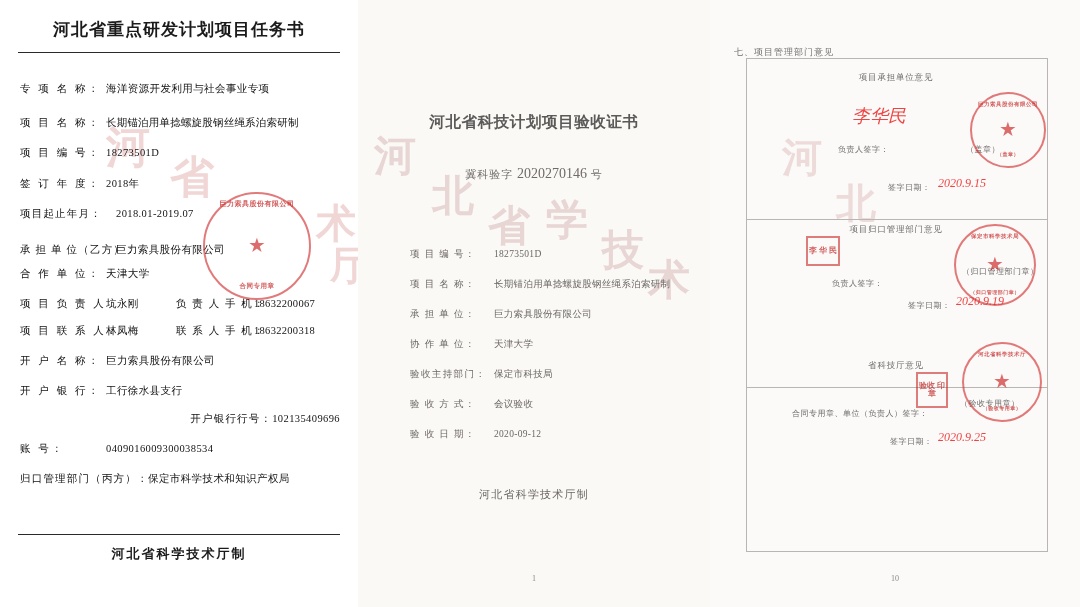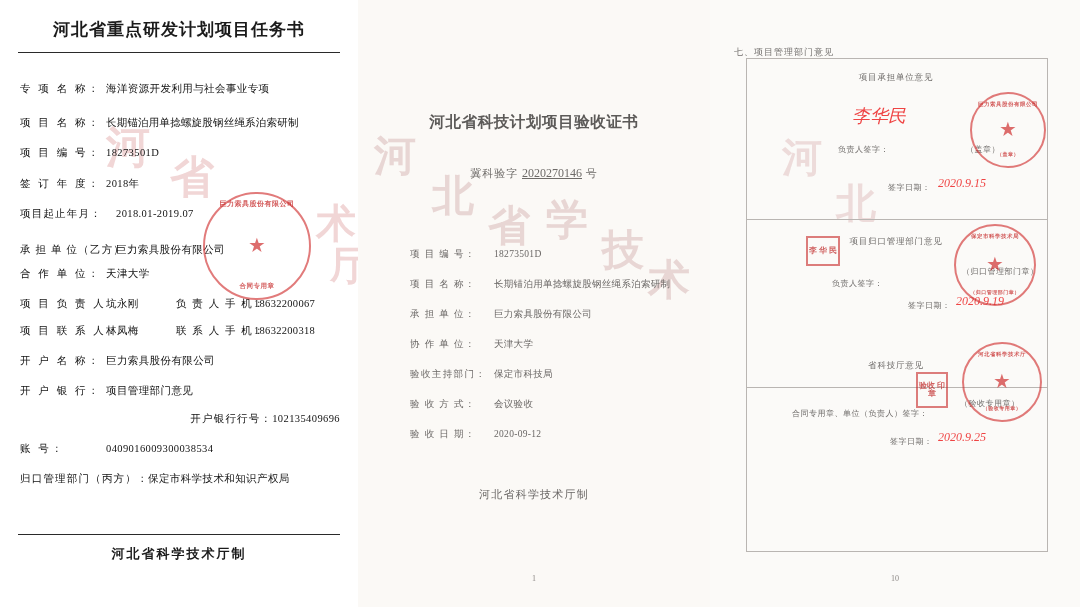--- a/index.html
+++ b/index.html
@@ -122,23 +122,22 @@
     position: absolute;
     left: 0;
     top: 166px;
     width: 352px;
     text-align: center;
     font-size: 11px;
     color: #6e6b68;
     letter-spacing: 1px;
   }
   .doc-mid-code .sm {
-    font-size: 12px;
+    font-size: 14px;
     letter-spacing: 0;
-    text-decoration: underline;
   }
   .mfield {
     position: absolute;
     left: 52px;
     font-size: 9.5px;
     color: #6a6765;
     white-space: nowrap;
   }
   .mfield .lbl {
     display: inline-block;
@@ -327,21 +326,21 @@
     <div class="field" style="top:297px;">
       <span class="lbl">项 目 负 责 人：</span><span class="val" style="width:64px;">坑永刚</span><span class="lbl2">负 责 人 手 机：</span><span class="val2">18632200067</span>
     </div>
     <div class="field" style="top:324px;">
       <span class="lbl">项 目 联 系 人：</span><span class="val" style="width:64px;">林凤梅</span><span class="lbl2">联 系 人 手 机：</span><span class="val2">18632200318</span>
     </div>
     <div class="field" style="top:354px;">
       <span class="lbl">开 户 名 称：</span><span class="val">巨力索具股份有限公司</span>
     </div>
     <div class="field" style="top:384px;">
-      <span class="lbl">开 户 银 行：</span><span class="val">项目管理部门意见</span>
+      <span class="lbl">开 户 银 行：</span><span class="val">工行徐水县支行</span>
     </div>
     <div class="field" style="top:412px;text-align:right;">
       <span class="lbl wide">开户银行行号：</span><span class="val">102135409696</span>
     </div>
     <div class="field" style="top:442px;">
       <span class="lbl">账        号：</span><span class="val">0409016009300038534</span>
     </div>
     <div class="field" style="top:472px;">
       <span class="lbl wide" style="width:128px;">归口管理部门（丙方）：</span><span class="val">保定市科学技术和知识产权局</span>
     </div>
@@ -415,21 +414,21 @@
     <div class="cell-sub" style="left:128px; top:144px;">负责人签字：</div>
     <div class="cell-sub" style="left:256px; top:144px;">（盖章）</div>
     <div class="cell-sub" style="left:178px; top:182px;">签字日期：</div>
     <div class="sig" style="left:228px; top:176px; font-size:12px;">2020.9.15</div>
     <div class="stamp" style="left:260px; top:92px; width:76px; height:76px;">
       <span class="arc" style="font-size:5.5px;">巨力索具股份有限公司</span>
       <span class="star">★</span>
       <span class="base" style="font-size:5px;">（盖章）</span>
     </div>
 
-    <div class="cell-title" style="left:36px; top:236px;">项目归口管理部门意见</div>
+    <div class="cell-title" style="left:36px; top:224px;">项目归口管理部门意见</div>
     <div class="cell-sub" style="left:122px; top:278px;">负责人签字：</div>
     <div class="cell-sub" style="left:252px; top:266px;">（归口管理部门章）</div>
     <div class="cell-sub" style="left:198px; top:300px;">签字日期：</div>
     <div class="sig" style="left:246px; top:294px; font-size:12px;">2020.9.19</div>
     <div class="stamp" style="left:244px; top:224px; width:82px; height:82px;">
       <span class="arc" style="font-size:5.5px;">保定市科学技术局</span>
       <span class="star">★</span>
       <span class="base" style="font-size:5px;">（归口管理部门章）</span>
     </div>
     <div class="stamp-sq" style="left:96px; top:236px; width:34px; height:30px;">

